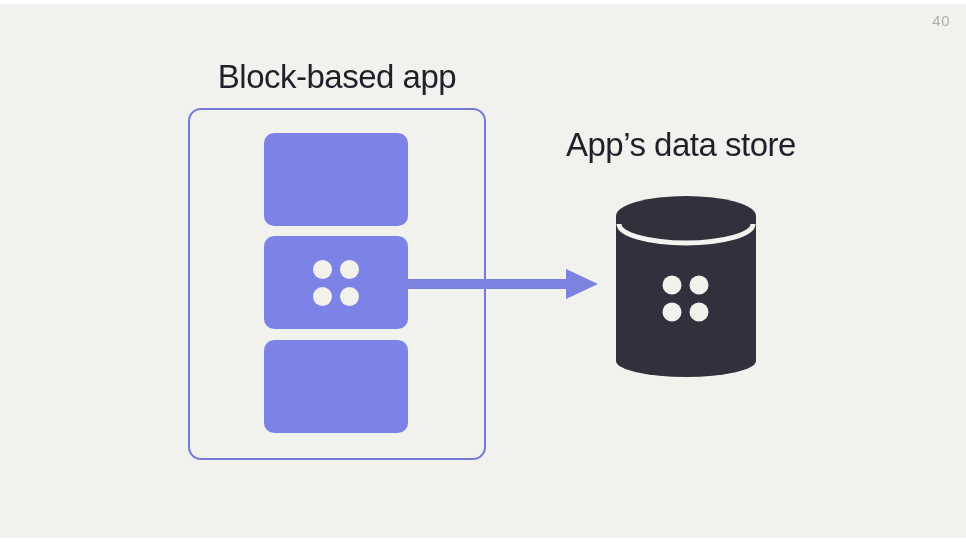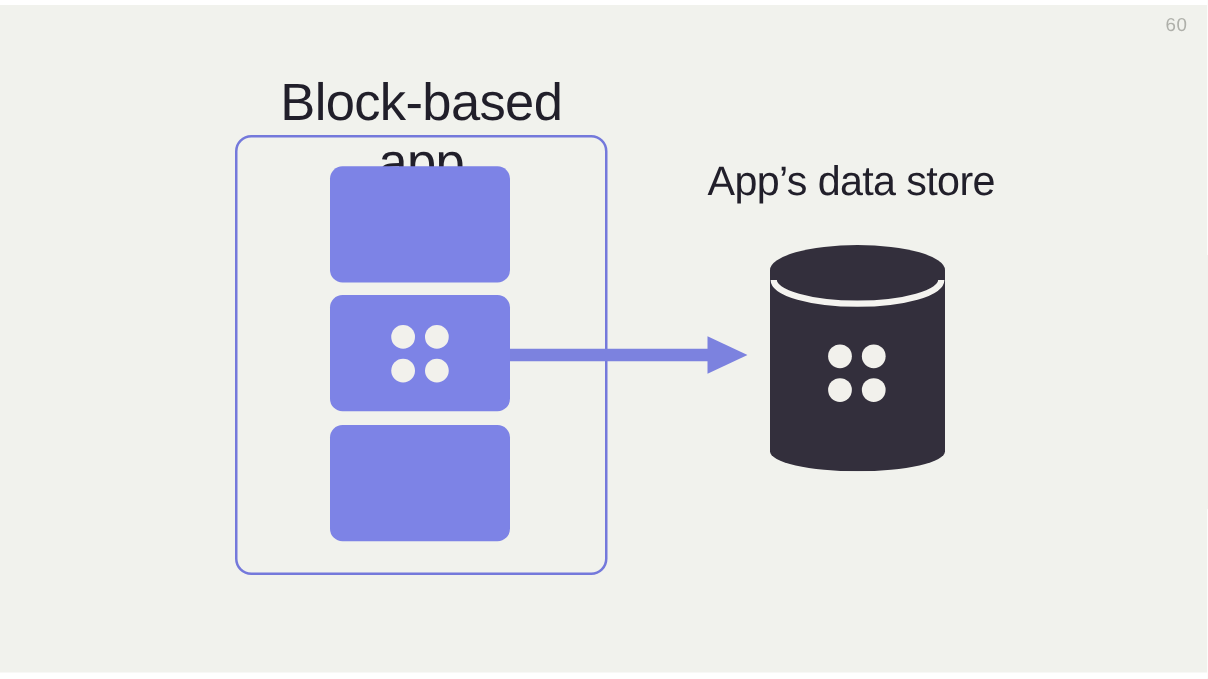--- a/index.html
+++ b/index.html
@@ -30,21 +30,21 @@
     font-size: 15px;
     letter-spacing: 0.5px;
     color: #AFB0AA;
   }
   .app-title {
     position: absolute;
     left: 188px;
     top: 54px;
     width: 298px;
     text-align: center;
-    font-size: 42px;
+    font-size: 33px;
     font-weight: 500;
     letter-spacing: -0.5px;
     color: #211F2A;
   }
   .datastore-label {
     position: absolute;
     left: 566px;
     top: 122px;
     width: 240px;
     font-size: 33px;
@@ -103,21 +103,21 @@
     width: 140px;
     height: 181px;
   }
 </style>
 </head>
 <body>
 
 <div class="stage">
   <div class="slide">
 
-    <div class="page-number">60</div>
+    <div class="page-number">40</div>
 
     <div class="app-title">Block-based app</div>
 
     <div class="datastore-label">App’s data store</div>
 
     <div class="app-outline"></div>
 
     <div class="app-block block-1"></div>
 
     <div class="app-block block-2">

